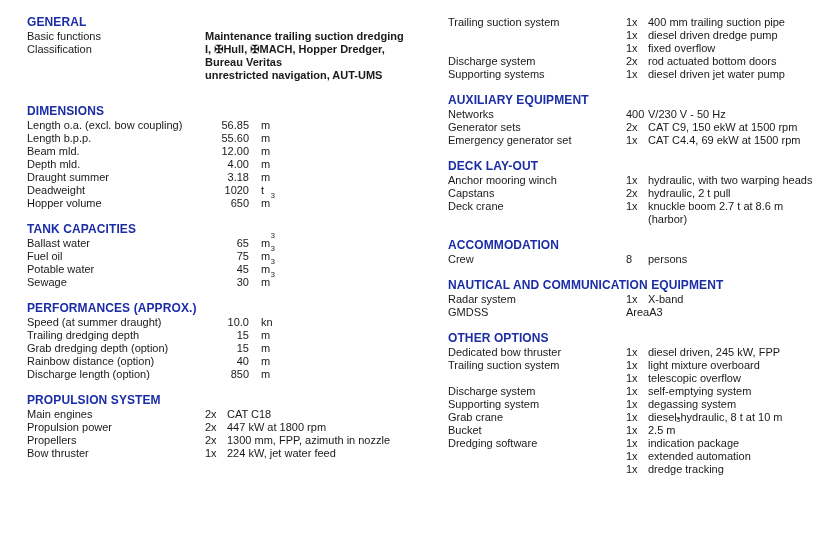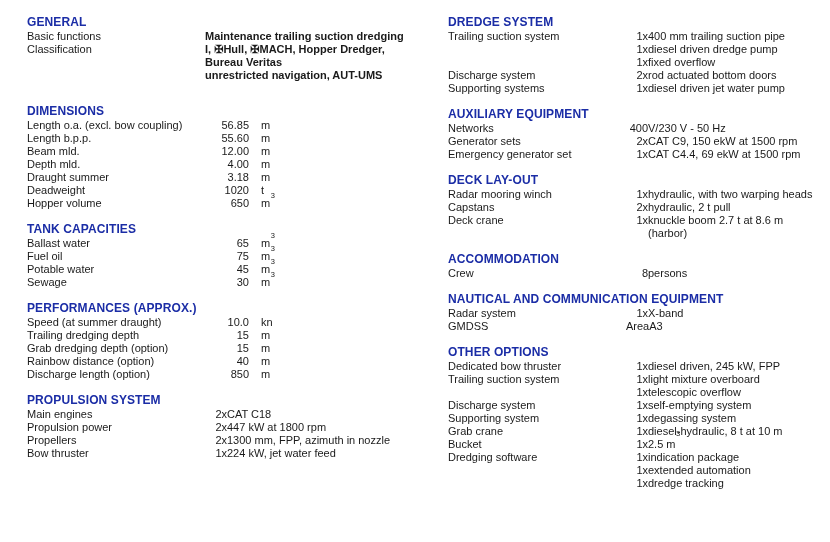--- a/index.html
+++ b/index.html
@@ -19,21 +19,21 @@
     font-weight:bold;font-size:12px;line-height:13px;
     color:var(--head,#1b2da6);
     margin:0 0 1px 0;letter-spacing:0.1px;
     white-space:nowrap;
   }
   .row{display:flex;align-items:flex-start;}
   .label{flex:0 0 178px;white-space:nowrap;}
   .items{display:flex;flex-direction:column;min-width:0;}
   .item{display:flex;align-items:flex-start;}
   .line{white-space:nowrap;font-weight:bold;}
-  .qty{flex:0 0 auto;min-width:22px;white-space:nowrap;text-align:right;}
+  .qty{flex:0 0 auto;min-width:22px;white-space:nowrap;}
   .txt{white-space:nowrap;}
   .num{flex:0 0 44px;text-align:right;white-space:nowrap;}
   .unit{margin-left:12px;white-space:nowrap;}
   sup.sp{font-size:7.5px;line-height:0;position:relative;top:-4px;margin-left:0.5px;}
 </style>
 </head>
 <body style="color: rgb(26, 26, 26); background: rgb(255, 255, 255);">
 
 <div class="col col-left">
     <div class="section gap-lg">
@@ -177,21 +177,20 @@
           <div class="item">
             <span class="qty">1x</span>
             <span class="txt">224 kW, jet water feed</span>
           </div>
         </div>
       </div>
     </div>
   </div>
 <div class="col col-right">
     <div class="section">
-      <div class="sec-title">DREDGE SYSTEM</div>
       <div class="row">
         <span class="label">Trailing suction system</span>
         <div class="items">
           <div class="item">
             <span class="qty">1x</span>
             <span class="txt">400 mm trailing suction pipe</span>
           </div>
           <div class="item">
             <span class="qty">1x</span>
             <span class="txt">diesel driven dredge pump</span>
@@ -247,21 +246,21 @@
           <div class="item">
             <span class="qty">1x</span>
             <span class="txt">CAT C4.4, 69 ekW at 1500 rpm</span>
           </div>
         </div>
       </div>
     </div>
     <div class="section">
       <div class="sec-title">DECK LAY-OUT</div>
       <div class="row">
-        <span class="label">Radar mooring winch</span>
+        <span class="label">Anchor mooring winch</span>
         <div class="items">
           <div class="item">
             <span class="qty">1x</span>
             <span class="txt">hydraulic, with two warping heads</span>
           </div>
         </div>
       </div>
       <div class="row">
         <span class="label">Capstans</span>
         <div class="items">

